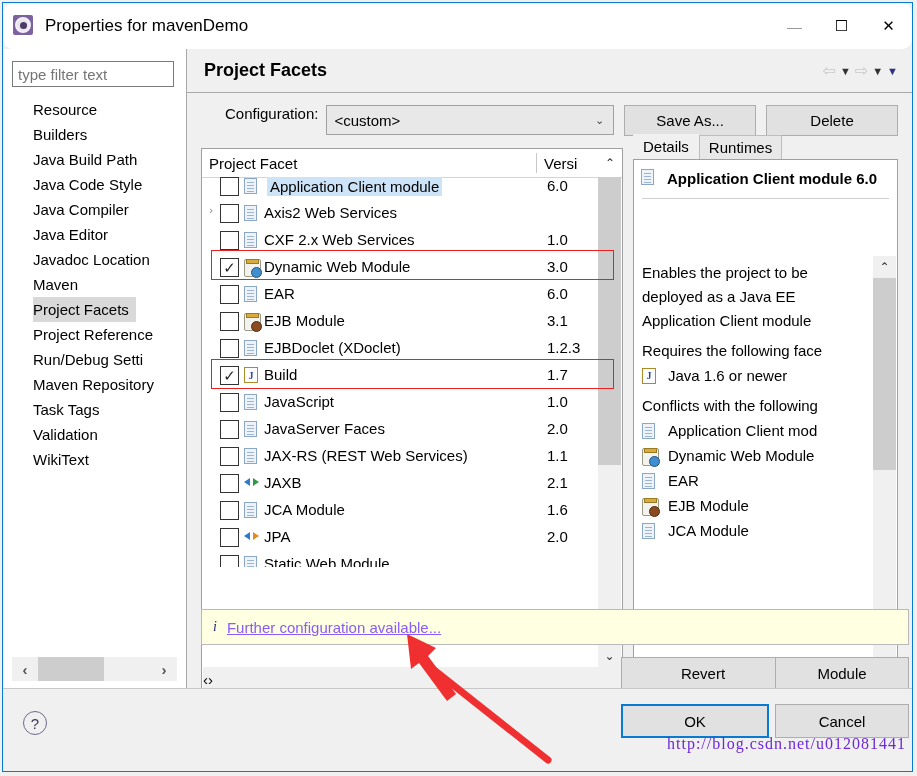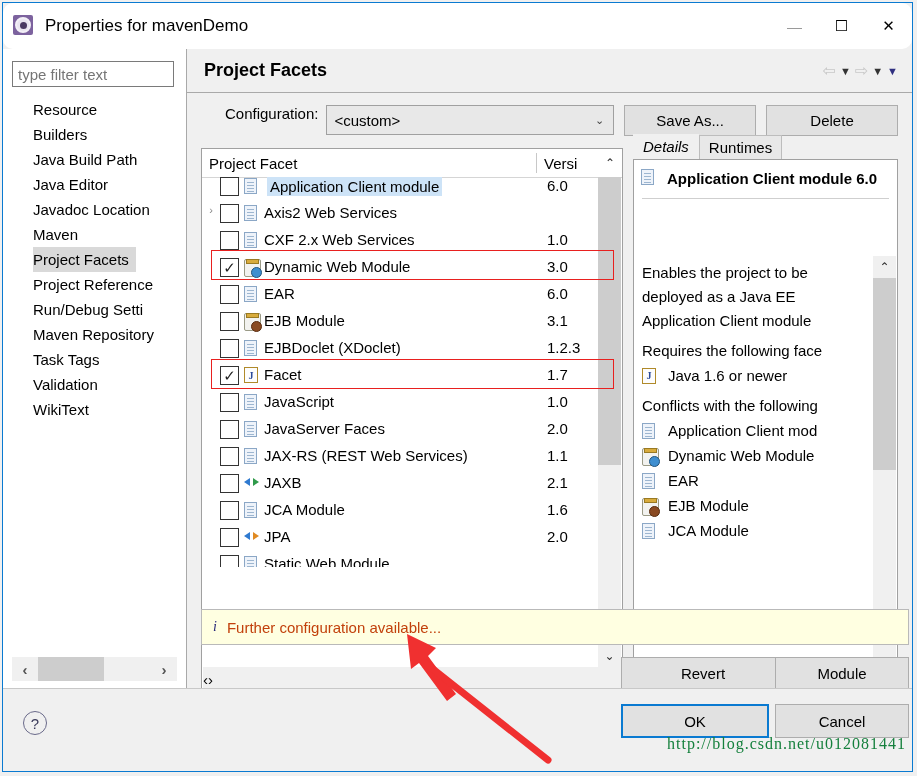--- a/index.html
+++ b/index.html
@@ -136,62 +136,62 @@
   }
   
   .details-box{
     position:absolute;left:446px;top:40px;right:14px;height:560px;
   }
   .tabs{display:flex;height:26px;align-items:flex-end;}
   .tab{
     padding:3px 9px 3px 9px;font-size:15px;border:1px solid transparent;
     box-sizing:border-box;
   }
-  .tab.active{background:#f0f0f0;border-color:#f0f0f0;font-style:italic;}
+  .tab.active{background:#f0f0f0;border-color:#f0f0f0;}
   .tab.inactive{background:#e8e8e8;border:1px solid #bdbdbd;border-bottom:none;}
   .details-inner{
     position:absolute;left:0;top:26px;right:0;bottom:0;
     background:#fff;border:1px solid #a0a0a0;box-sizing:border-box;
   }
   .dt-title{display:flex;align-items:flex-start;padding:8px 6px 0 7px;}
   .dt-title .t{font-size:15px;font-weight:bold;margin-left:6px;line-height:22px;}
   .dt-sep{height:1px;background:#cfcfcf;margin:8px 8px 0 8px;}
   .dt-body{position:absolute;left:0;top:95px;right:24px;bottom:25px;overflow:hidden;padding:0 6px 0 8px;}
   .dt-p{font-size:15px;line-height:24px;margin-top:6px;white-space:nowrap;}
   .dt-li{display:flex;align-items:center;font-size:15px;height:25px;}
   .dt-li .l{margin-left:6px;white-space:nowrap;}
   
   .infobar{
     position:absolute;left:198px;top:606px;width:708px;height:36px;
     background:#ffffe1;border:1px solid #b9b9b9;box-sizing:border-box;
     display:flex;align-items:center;
   }
   .info-i{margin-left:11px;font-size:14px;font-style:italic;color:#2a2a7a;font-family:"Liberation Serif",serif;}
-  .info-link{margin-left:10px;font-size:15px;color:#c2410c;}
+  .info-link{margin-left:10px;font-size:15px;color:#8b5cf6;text-decoration:underline;}
   
   .btn-revert{position:absolute;left:618px;top:654px;width:164px;height:32px;}
   .btn-apply{position:absolute;left:772px;top:654px;width:134px;height:32px;}
   
   .footer{
     position:absolute;left:0;right:0;bottom:0;height:82px;
     border-top:1px solid #c8c8c8;background:#f0f0f0;
   }
   .help-icon{
     position:absolute;left:20px;top:22px;width:24px;height:24px;border:1px solid #6a6a8a;
     border-radius:50%;display:flex;align-items:center;justify-content:center;
     font-size:15px;color:#3a3a5a;box-sizing:border-box;
   }
   .btn-ok{
     position:absolute;left:618px;top:15px;width:148px;height:34px;
     border:2px solid #0a7ad1;background:#e1e1e1;
   }
   .btn-cancel{position:absolute;left:772px;top:15px;width:134px;height:34px;}
   .watermark{
     position:absolute;right:6px;bottom:18px;
-    font-family:"Liberation Serif", serif;font-size:16px;color:#15803d;
+    font-family:"Liberation Serif", serif;font-size:16px;color:#6d28d9;
     letter-spacing:1px;
   }
   
   .annot-rect{position:absolute;border:1px solid #e8201f;box-sizing:border-box;pointer-events:none;}
   .annot-arrow{position:absolute;left:0;top:0;pointer-events:none;}
   
   .ic-doc{
     width:13px;height:16px;background:#eef3fa;border:1px solid #8ba7c6;box-sizing:border-box;
     position:relative;display:block;margin-top:1px;
   }
@@ -252,20 +252,22 @@
       <div class="win-btn">✕</div>
     </div>
   </div>
 
   <div class="leftpane">
     <input class="filter-input" type="text" placeholder="type filter text" style="">
     <div class="tree">
       <div class="tree-row"><span class="tree-item">Resource</span></div>
       <div class="tree-row"><span class="tree-item">Builders</span></div>
       <div class="tree-row"><span class="tree-item">Java Build Path</span></div>
+      <div class="tree-row"><span class="tree-item">Java Code Style</span></div>
+      <div class="tree-row"><span class="tree-item">Java Compiler</span></div>
       <div class="tree-row"><span class="tree-item">Java Editor</span></div>
       <div class="tree-row"><span class="tree-item">Javadoc Location</span></div>
       <div class="tree-row"><span class="tree-item">Maven</span></div>
       <div class="tree-row"><span class="tree-item selected">Project Facets</span></div>
       <div class="tree-row"><span class="tree-item">Project Reference</span></div>
       <div class="tree-row"><span class="tree-item">Run/Debug Setti</span></div>
       <div class="tree-row"><span class="tree-item">Maven Repository</span></div>
       <div class="tree-row"><span class="tree-item">Task Tags</span></div>
       <div class="tree-row"><span class="tree-item">Validation</span></div>
       <div class="tree-row"><span class="tree-item">WikiText</span></div>
@@ -386,21 +388,21 @@
             <div class="flabel">EJBDoclet (XDoclet)</div>
             <div class="fver">1.2.3</div>
           </div>
 
           <div class="frow">
             <div class="twisty"></div>
             <div class="fcheck">✓</div>
             <div class="ficon">
                 <span class="ic-java">J</span>
               </div>
-            <div class="flabel">Facet</div>
+            <div class="flabel">Build</div>
             <div class="fver">1.7</div>
           </div>
 
           <div class="frow">
             <div class="twisty"></div>
             <div class="fcheck"></div>
             <div class="ficon">
                 <span class="ic-doc"></span>
               </div>
             <div class="flabel">JavaScript</div>

